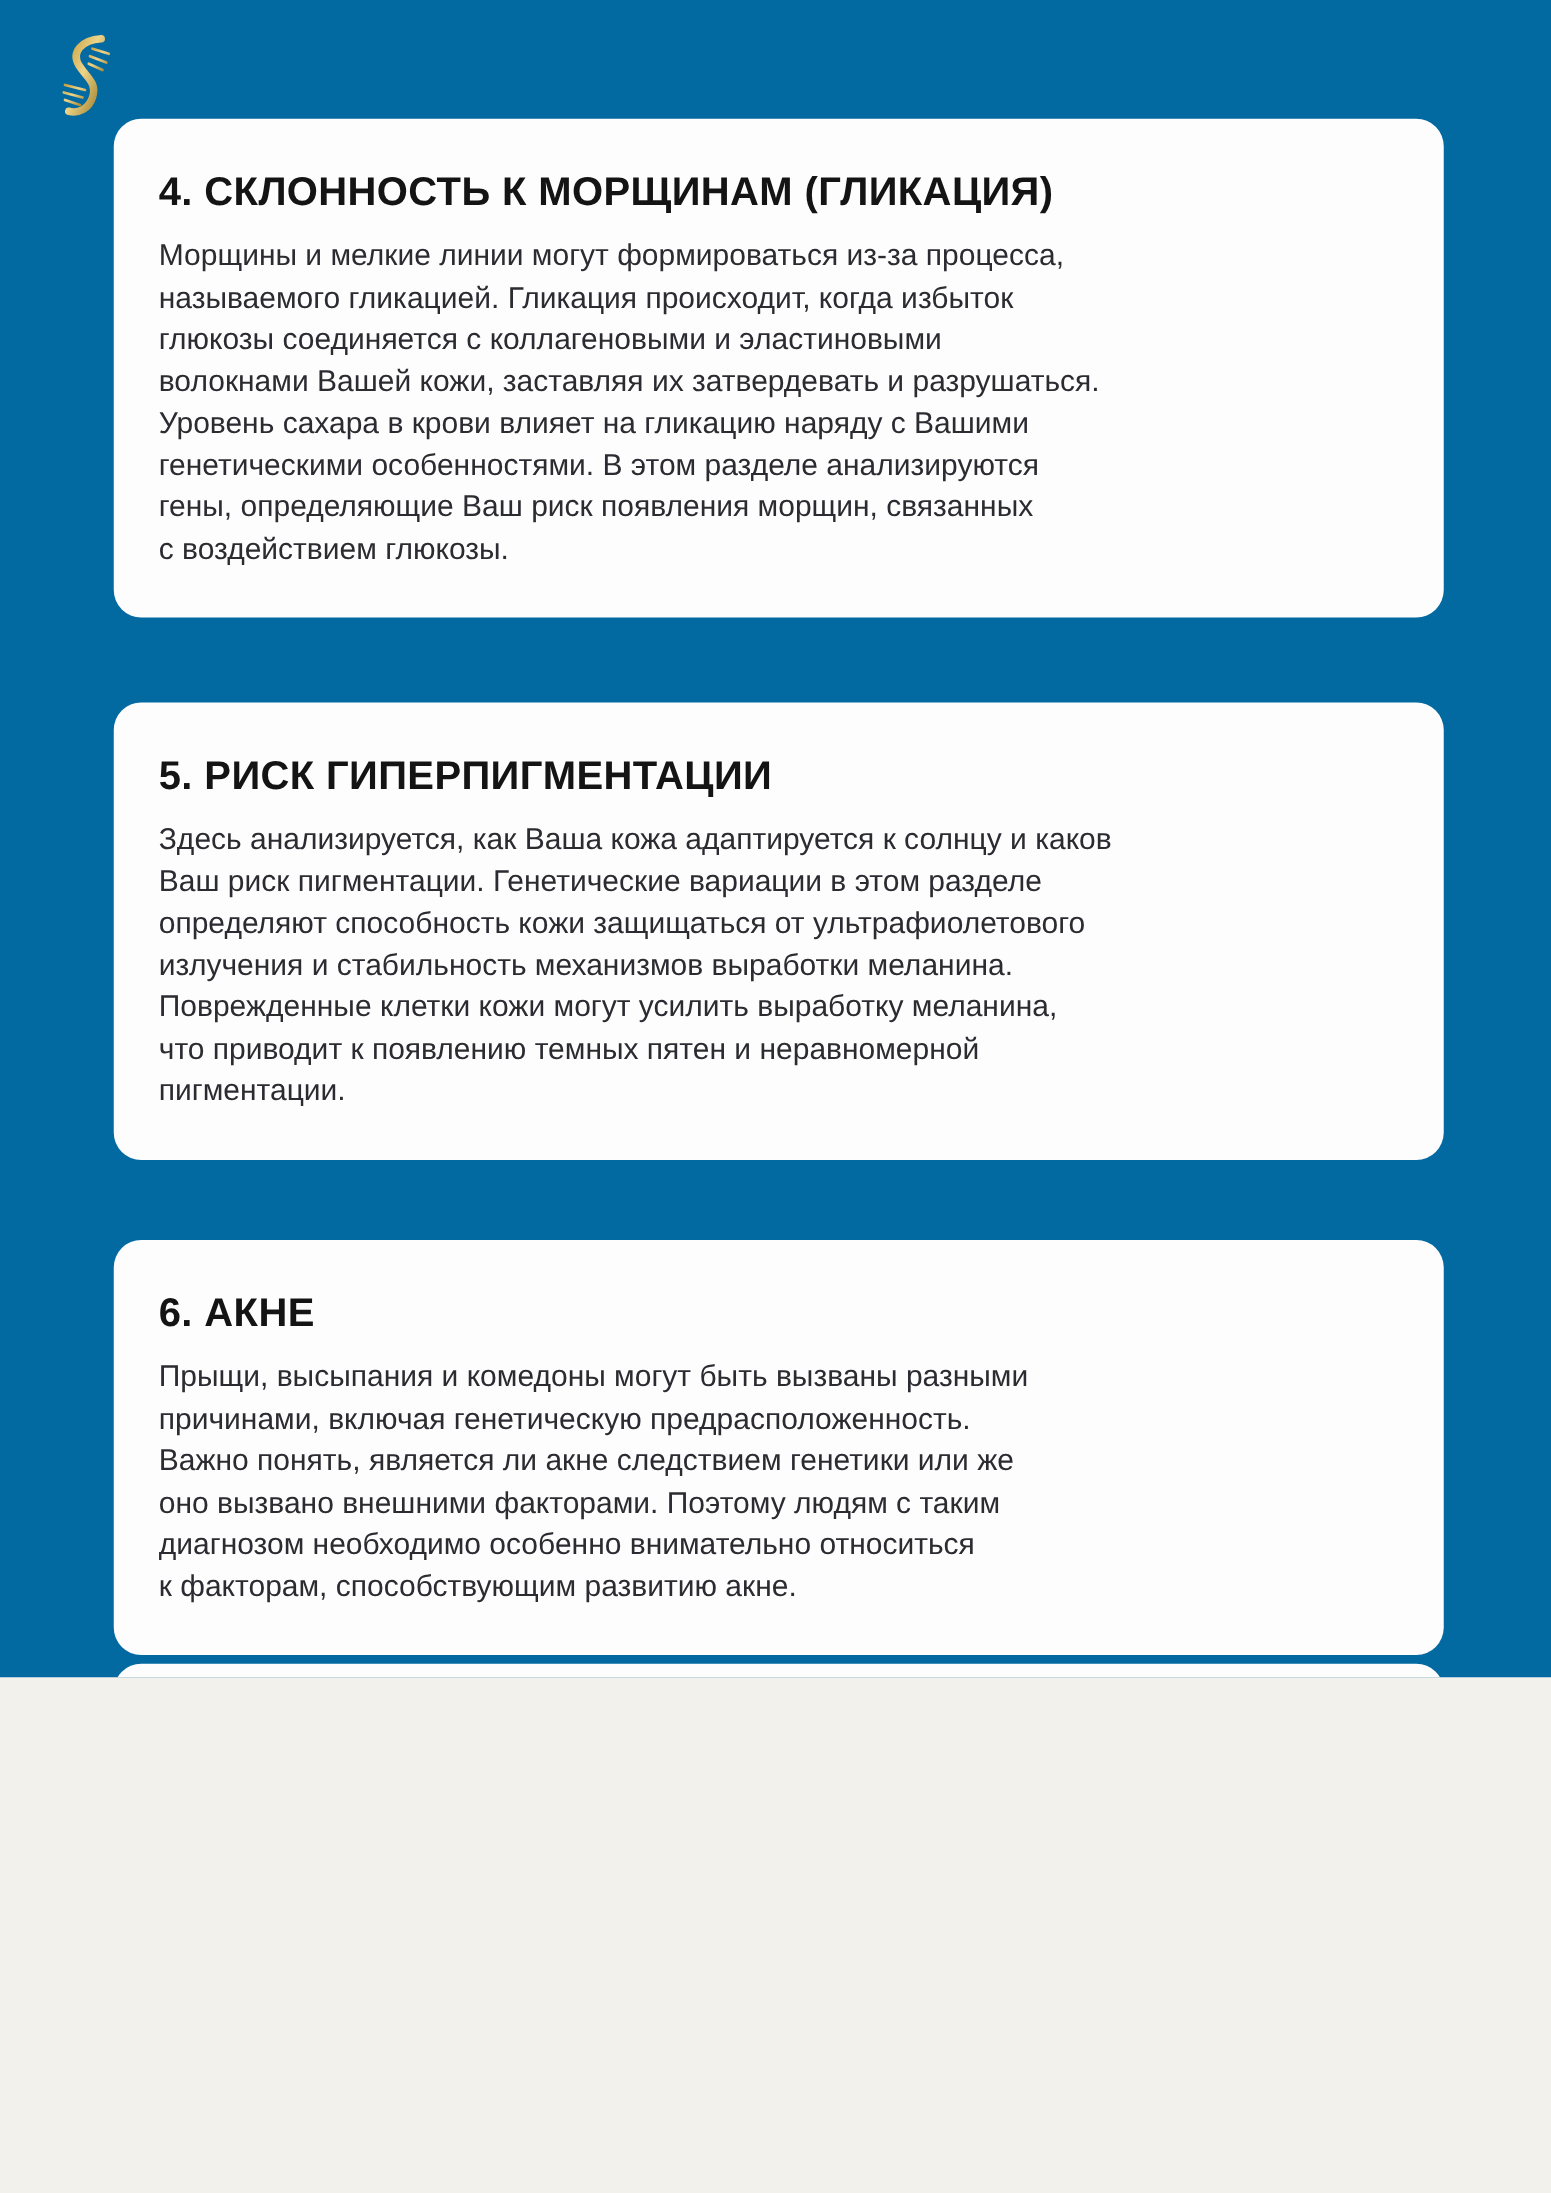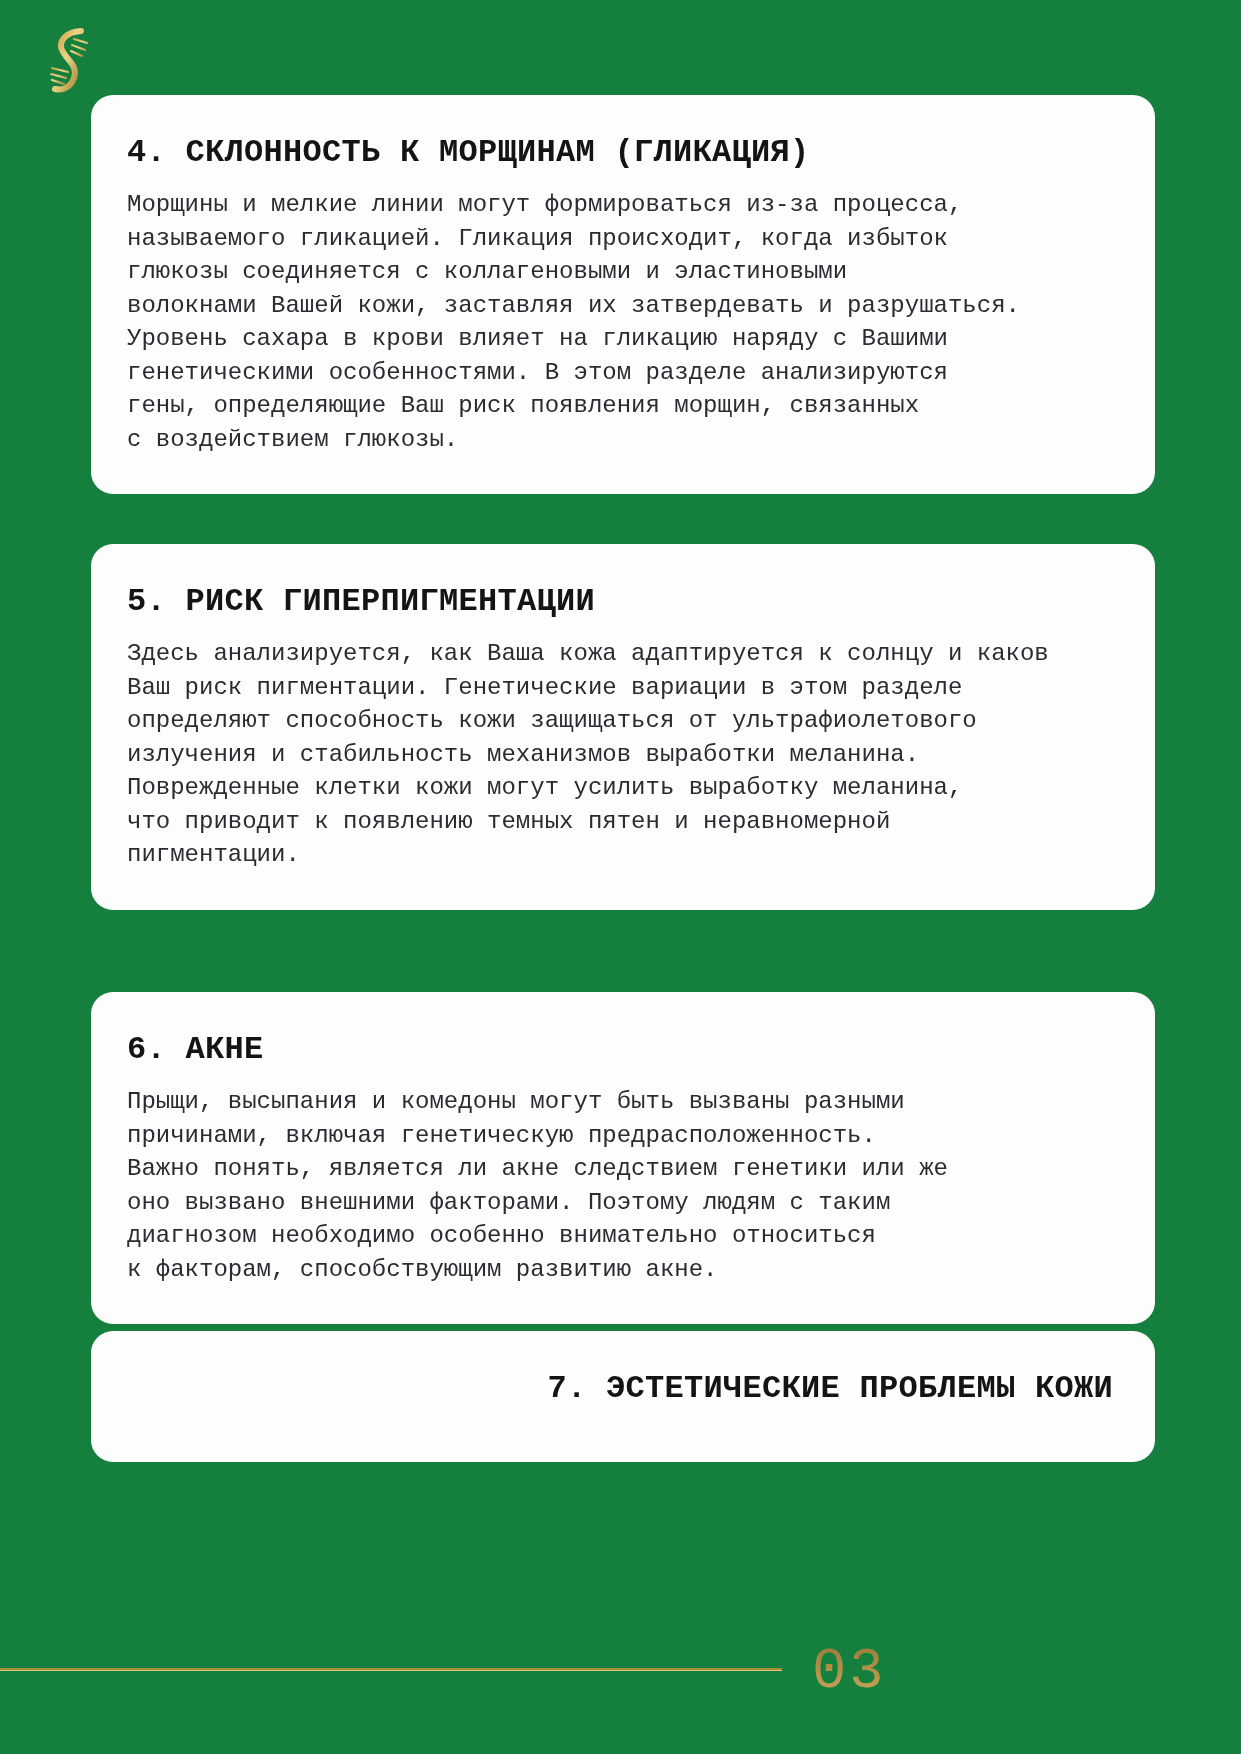--- a/index.html
+++ b/index.html
@@ -1,41 +1,41 @@
 <!DOCTYPE html>
 <html lang="ru"><head>
 <meta charset="utf-8">
 <style>
   * { margin: 0; padding: 0; box-sizing: border-box; }
   html, body { background: #f2f1eb; }
   .page {
     position: relative;
     width: 1241px;
-    height: 1754px;
-    background: #15803d;
-    font-family: Liberation Mono, monospace;
+    height: 1342px;
+    background: #0369a1;
+    font-family: Liberation Sans, sans-serif;
     overflow: hidden;
   }
   .logo {
     position: absolute;
     left: 44px;
     top: 26px;
     width: 52px;
     height: 70px;
   }
   .card {
     position: absolute;
     left: 91px;
     width: 1064px;
     background: #fdfdfd;
     border-radius: 22px;
     padding: 38px 42px 38px 36px;
   }
   .card-1 { top: 95px; }
-  .card-2 { top: 544px; }
+  .card-2 { top: 562px; }
   .card-3 { top: 992px; }
   .card-4 { top: 1331px; text-align: right; }
   .card-title {
     font-size: 32px;
     font-weight: bold;
     color: #141414;
     letter-spacing: 0.3px;
     line-height: 40px;
     margin-bottom: 15px;
   }

